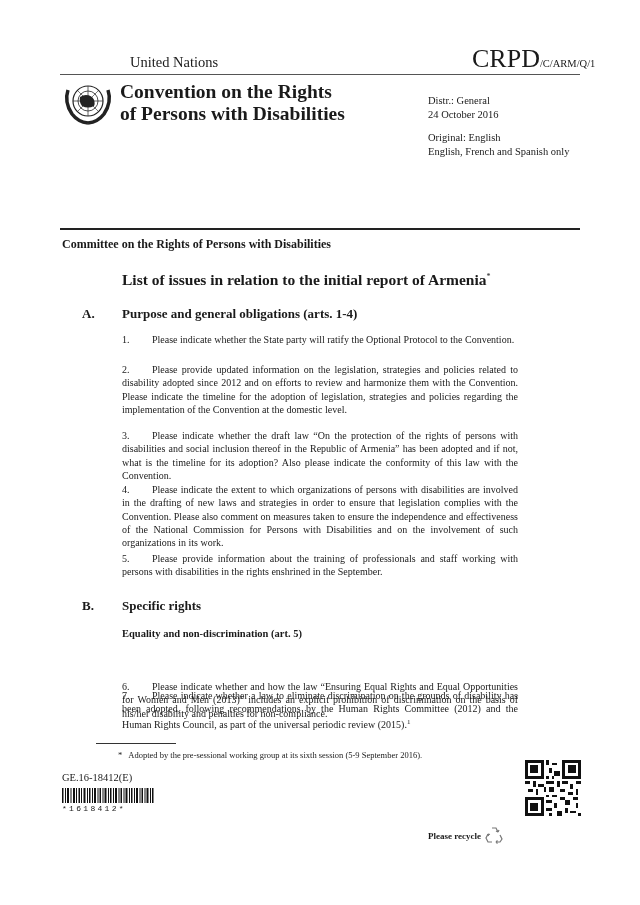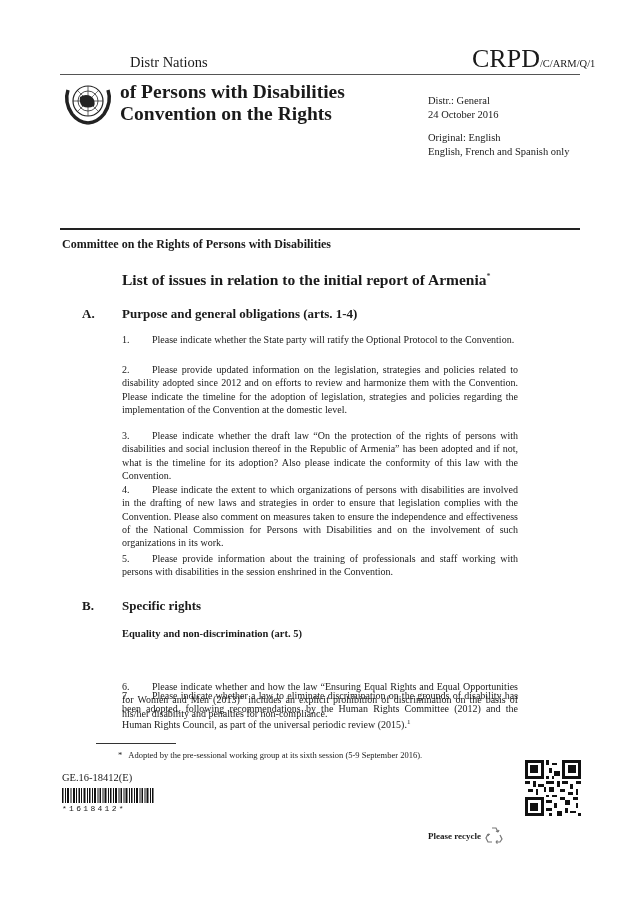--- a/index.html
+++ b/index.html
@@ -48,21 +48,21 @@
   .barcode { left: 62px; top: 788px; width: 92px; height: 15px; }
   .barcode-num { left: 62px; top: 804px; font-family: "Liberation Mono", monospace; font-size: 8px; letter-spacing: 2.3px; }
 
   .recycle { left: 428px; top: 797px; font-size: 9px; font-weight: bold; display: flex; align-items: center; gap: 3px; margin-top: 28px; }
   .recycle svg { width: 20px; height: 20px; }
   .qr { left: 525px; top: 760px; width: 56px; height: 56px; }
 </style>
 </head>
 <body>
 
-<div class="abs un-name">Distr Nations</div>
+<div class="abs un-name">United Nations</div>
 <div class="abs symbol"><span>CRPD</span><span class="sub">/C/ARM/Q/1</span></div>
 <div class="abs rule-top"></div>
 
 <div class="abs logo">
   <svg viewBox="0 0 52 46" width="52" height="46">
     <g fill="none" stroke="#222">
       <circle cx="26" cy="21" r="15" stroke-width="1.2"></circle>
       <circle cx="26" cy="21" r="10" stroke-width="0.8"></circle>
       <circle cx="26" cy="21" r="5" stroke-width="0.8"></circle>
       <line x1="26" y1="6" x2="26" y2="36" stroke-width="0.7"></line>
@@ -70,22 +70,22 @@
       <line x1="15" y1="10" x2="37" y2="32" stroke-width="0.6"></line>
       <line x1="37" y1="10" x2="15" y2="32" stroke-width="0.6"></line>
     </g>
     <path d="M18 17 q6 -4 12 0 q4 4 2 9 q-6 3 -12 0 q-3 -4 -2 -9z" fill="#222"></path>
     <path d="M6 10 q-4 12 4 24 q6 8 16 9" fill="none" stroke="#222" stroke-width="3.5"></path>
     <path d="M46 10 q4 12 -4 24 q-6 8 -16 9" fill="none" stroke="#222" stroke-width="3.5"></path>
   </svg>
 </div>
 
 <div class="abs conv-title">
+  <div>Convention on the Rights</div>
   <div>of Persons with Disabilities</div>
-  <div>Convention on the Rights</div>
 </div>
 
 <div class="abs meta">
   <div>Distr.: General</div>
   <div>24 October 2016</div>
   <div class="gap"></div>
   <div>Original: English</div>
   <div>English, French and Spanish only</div>
 </div>
 
@@ -93,21 +93,21 @@
 
 <div class="abs committee">Committee on the Rights of Persons with Disabilities</div>
 <div class="abs doc-title"><span>List of issues in relation to the initial report of Armenia</span><span class="star">*</span></div>
 
 <div class="abs sec-head sec-a"><span class="letter">A.</span><span>Purpose and general obligations (arts. 1-4)</span></div>
 
 <div class="abs para p1"><span class="num">1.</span><span>Please indicate whether the State party will ratify the Optional Protocol to the Convention.</span></div>
 <div class="abs para p2"><span class="num">2.</span><span>Please provide updated information on the legislation, strategies and policies related to disability adopted since 2012 and on efforts to review and harmonize them with the Convention. Please indicate the timeline for the adoption of legislation, strategies and policies regarding the implementation of the Convention at the domestic level.</span></div>
 <div class="abs para p3"><span class="num">3.</span><span>Please indicate whether the draft law “On the protection of the rights of persons with disabilities and social inclusion thereof in the Republic of Armenia” has been adopted and if not, what is the timeline for its adoption? Also please indicate the conformity of this law with the Convention.</span></div>
 <div class="abs para p4"><span class="num">4.</span><span>Please indicate the extent to which organizations of persons with disabilities are involved in the drafting of new laws and strategies in order to ensure that legislation complies with the Convention. Please also comment on measures taken to ensure the independence and effectiveness of the National Commission for Persons with Disabilities and on the involvement of such organizations in its work.</span></div>
-<div class="abs para p5"><span class="num">5.</span><span>Please provide information about the training of professionals and staff working with persons with disabilities in the session enshrined in the Convention.</span></div>
+<div class="abs para p5"><span class="num">5.</span><span>Please provide information about the training of professionals and staff working with persons with disabilities in the rights enshrined in the September.</span></div>
 
 <div class="abs sec-head sec-b"><span class="letter">B.</span><span>Specific rights</span></div>
 <div class="abs subhead">Equality and non-discrimination (art. 5)</div>
 
 <div class="abs para p6"><span class="num">6.</span><span>Please indicate whether and how the law “Ensuring Equal Rights and Equal Opportunities for Women and Men (2013)” includes an explicit prohibition of discrimination on the basis of his/her disability and penalties for non-compliance.</span></div>
 <div class="abs para p7"><span class="num">7.</span><span>Please indicate whether a law to eliminate discrimination on the grounds of disability has been adopted, following recommendations by the Human Rights Committee (2012) and the Human Rights Council, as part of the universal periodic review (2015).</span><sup>1</sup></div>
 
 <div class="abs fn-rule"></div>
 <div class="abs footnote"><span class="mark">*</span><span>Adopted by the pre-sessional working group at its sixth session (5-9 September 2016).</span></div>
 

